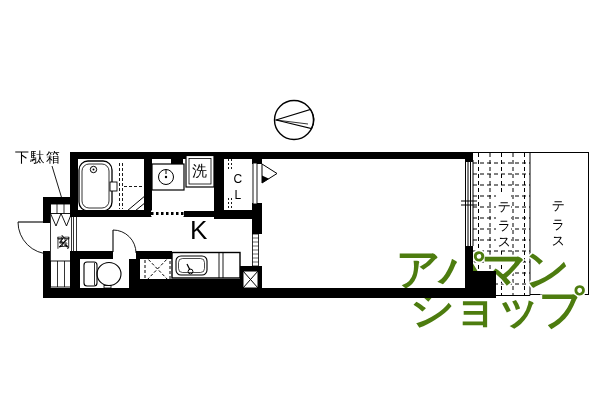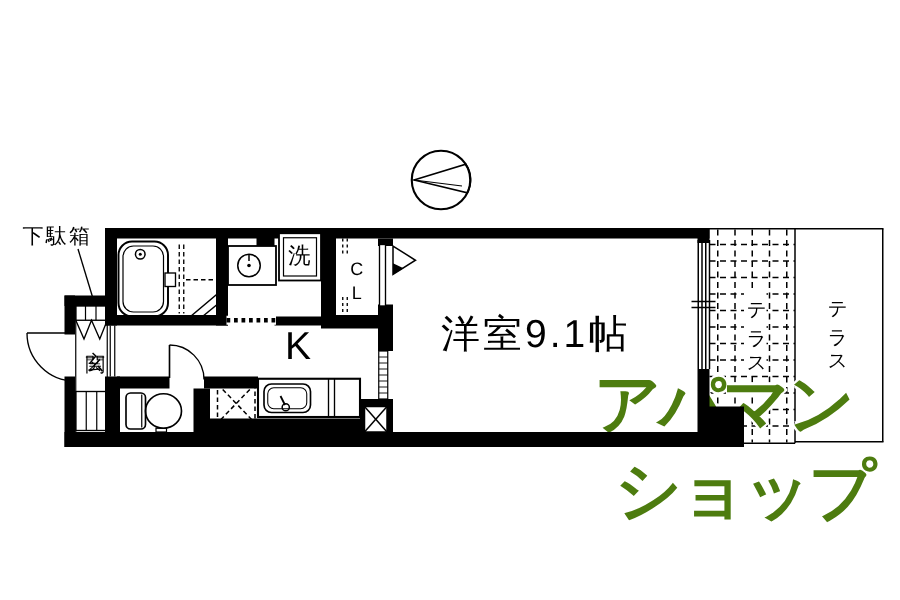--- a/index.html
+++ b/index.html
@@ -4,21 +4,21 @@
 <style>
   html,body{margin:0;padding:0;background:#fff;}
   #canvas{position:relative;width:600px;height:400px;background:#ffffff;overflow:hidden;
           font-family:"Liberation Sans", sans-serif;color:#000;}
   #canvas svg{position:absolute;left:0;top:0;}
   #svg-lower{z-index:1;}
   #watermark{position:absolute;z-index:2;left:0;top:0;width:600px;height:400px;pointer-events:none;}
   .wm{position:absolute;font-weight:bold;font-size:44px;letter-spacing:-2px;color:#4d7c0f;
       text-shadow:-2px 0 0 #fff,2px 0 0 #fff,0 -2px 0 #fff,0 2px 0 #fff;white-space:nowrap;}
   #wm1{left:396px;top:240px;}
-  #wm2{left:410px;top:298px;}
+  #wm2{left:410px;top:279px;}
   #svg-upper{z-index:3;}
   .lbl{position:absolute;z-index:4;color:#000;white-space:nowrap;line-height:1.15;}
   .v{writing-mode:vertical-rl;text-orientation:upright;}
   #lbl-shoebox{left:15px;top:149px;font-size:14px;letter-spacing:1.5px;text-align:right;}
   #lbl-genkan{left:55px;top:223px;font-size:13px;letter-spacing:3px;}
   #lbl-washer{left:192px;top:162px;font-size:15px;}
   #lbl-cl{left:230px;top:172px;font-size:12px;letter-spacing:2px;}
   #lbl-k{left:190px;top:216px;font-size:26px;}
   #lbl-room{left:294px;top:208px;font-size:26px;letter-spacing:2px;}
   #lbl-ter-in{left:496px;top:192px;font-size:13px;letter-spacing:3px;background:#fff;padding:1px 0;}
@@ -208,16 +208,15 @@
       <path d="M276,120 L310.5,109.5 A18,18 0 0 1 311.5,128.5 Z" stroke-width="1.1"></path>
       <line x1="276" y1="120" x2="308" y2="124" stroke-width="0.8"></line>
     </g>
   </svg>
 
   <div class="lbl" id="lbl-shoebox">下駄箱</div>
   <div class="lbl v" id="lbl-genkan">玄関</div>
   <div class="lbl" id="lbl-washer">洗</div>
   <div class="lbl v" id="lbl-cl">CL</div>
   <div class="lbl" id="lbl-k">K</div>
-  <div class="lbl" id="lbl-room">洋室9.1帖</div>
   <div class="lbl v" id="lbl-ter-in">テラス</div>
   <div class="lbl v" id="lbl-ter-out">テラス</div>
 </div>
 
 </body></html>

